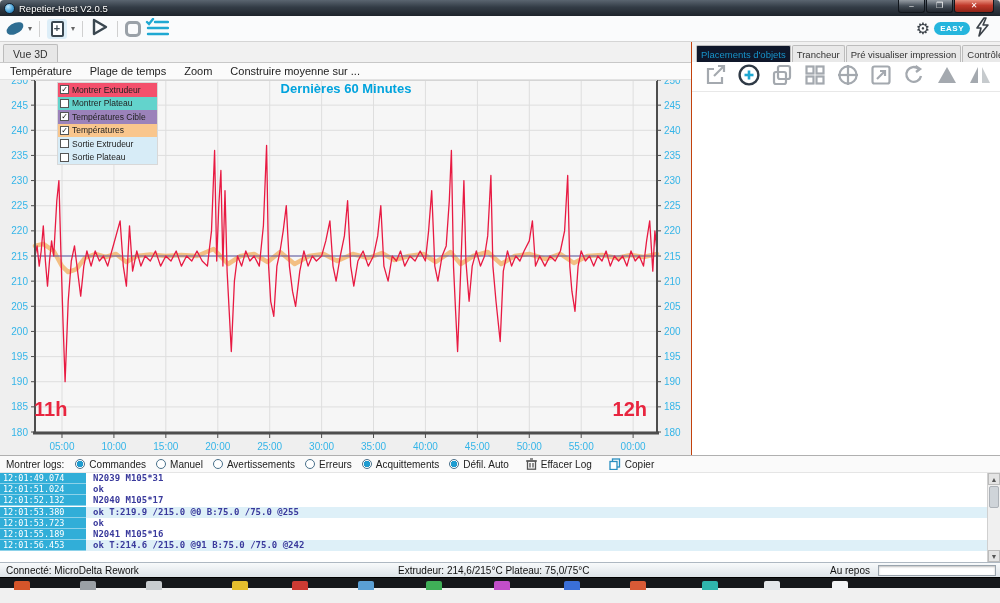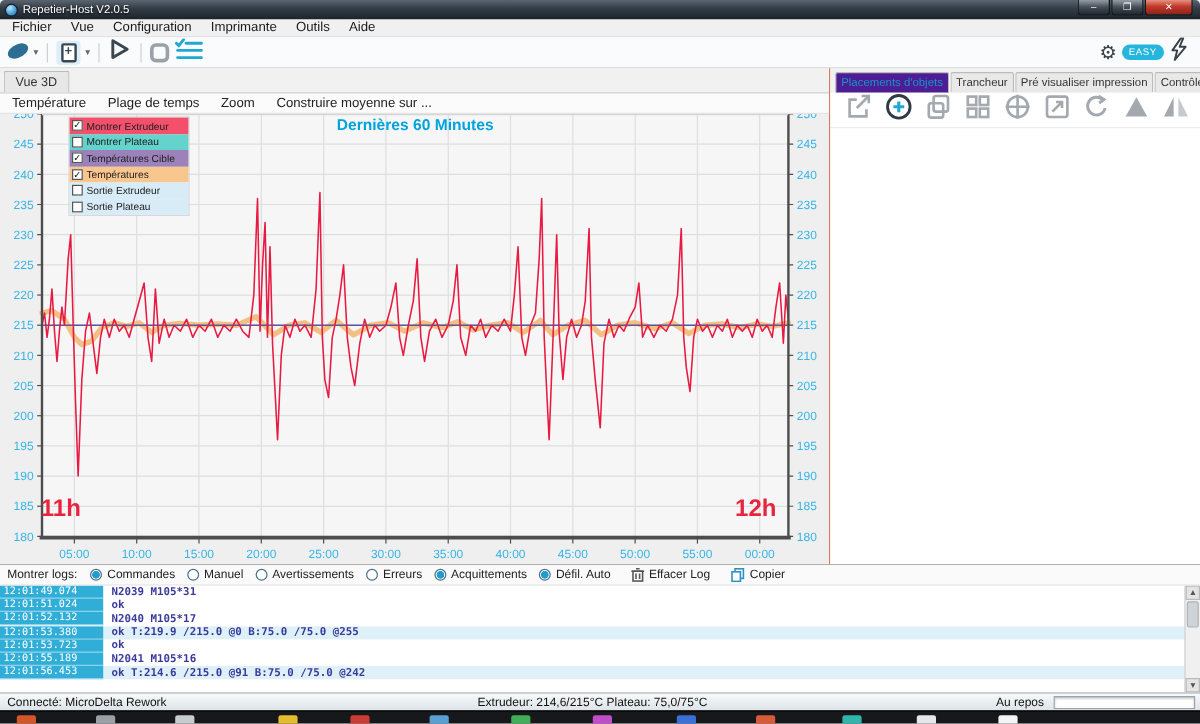--- a/index.html
+++ b/index.html
@@ -21,21 +21,21 @@
   
   .toolbar { height:26px; background:#fafbfc; display:flex; align-items:center; padding:0 8px 0 6px; gap:4px; border-bottom:1px solid #d5d5d5; }
   .blob { width:18px; height:11px; background:#2e6d92; border-radius:60% 40% 60% 40%; transform:rotate(-18deg); display:inline-block; }
   .caret { font-size:8px; color:#666; }
   .tsep { width:1px; height:16px; background:#d0d0d0; margin:0 3px; }
   .adddoc { width:20px; height:20px; background:#ddeef8; border-radius:3px; display:flex; align-items:center; justify-content:center; }
   .adddoc .doc { width:13px; height:16px; border:2px solid #3a4750; border-radius:2px; color:#3a4750; font-size:11px; font-weight:bold; line-height:11px; text-align:center; background:#fff; }
   .stopsq { width:16px; height:16px; border:3px solid #9aa1a8; border-radius:5px; }
   .tb-spacer { flex:1; }
   .gear { font-size:16px; color:#3a4148; }
-  .easy-badge { background:#25b5dd; color:#fff; font-size:8px; font-weight:normal; border-radius:8px; padding:2px 6px; letter-spacing:.5px; }
+  .easy-badge { background:#25b5dd; color:#fff; font-size:8px; font-weight:bold; border-radius:8px; padding:2px 6px; letter-spacing:.5px; }
 
   
   .main { height:413px; display:flex; }
   .left { width:692px; display:flex; flex-direction:column; border-right:1px solid #c2410c; background:#efefef; }
   .tabstrip { height:21px; background:#f1f1f1; display:flex; align-items:flex-end; padding-left:3px; border-bottom:1px solid #c8c8c8; }
   .tab { font-size:10.5px; padding:3px 9px 2px; border:1px solid #bcbcbc; border-bottom:none; background:#e7e7e7; color:#333; margin-right:1px; border-radius:2px 2px 0 0; }
   .tab.active { background:#fff; color:#1793c9; position:relative; top:1px; padding-bottom:3px; }
   .chartmenu { height:17px; background:#fbfbfb; display:flex; align-items:center; gap:18px; padding-left:10px; border-bottom:1px solid #e3e3e3; }
   .chartmenu-item { font-size:11px; color:#222; }
   .chartarea { position:relative; flex:1; background:#efefef; overflow:hidden; }
@@ -46,35 +46,35 @@
   .leg-cb { width:9px; height:9px; background:#fff; border:1px solid #555; font-size:8px; line-height:7px; text-align:center; color:#111; margin-right:3px; flex:none; }
   .leg-label { font-size:8.5px; color:#222; white-space:nowrap; }
   .anno { position:absolute; font-size:20px; font-weight:bold; color:#e8253f; top:318px; }
   .anno-left { left:34px; }
   .anno-right { right:44px; }
 
   
   .right { flex:1; display:flex; flex-direction:column; background:#fbfbfb; }
   .rtabs { height:20px; display:flex; align-items:flex-end; padding-left:4px; background:#f1f1f1; position:relative; }
   .rtab { font-size:9.5px; padding:3px 4px 2px; border:1px solid #bcbcbc; border-bottom:none; background:#e9e9e9; color:#333; margin-right:1px; border-radius:2px 2px 0 0; white-space:nowrap; }
-  .rtab.active { background:#4c1d95; color:#1793c9; }
+  .rtab.active { background:#0f172a; color:#1793c9; }
   .rtoolbar { height:30px; background:#fff; display:flex; align-items:center; gap:9px; padding-left:12px; border-bottom:1px solid #e8e8e8; }
   .rbody { flex:1; background:#fff; }
 
   
   .logsection { height:107px; border-top:1px solid #b0b0b0; background:#fff; display:flex; flex-direction:column; }
   .logfilter { height:17px; background:#fafafa; display:flex; align-items:center; gap:7px; padding-left:6px; border-bottom:1px solid #e5e5e5; }
   .logfilter .lf-label { font-size:10px; color:#222; margin-right:4px; }
   .filt { display:flex; align-items:center; gap:4px; }
   .radio { width:10px; height:10px; border-radius:50%; border:1px solid #49708a; background:#fff; }
   .radio.sel { background:radial-gradient(circle,#1f9cd0 0 52%,#fff 60%); }
   .filt-label { font-size:10px; color:#222; }
   .logbtn { display:flex; align-items:center; gap:4px; margin-left:10px; }
   .logrows { position:relative; flex:1; overflow:hidden; }
-  .log-row { display:flex; height:11.2px; align-items:center; background:#fff; }
+  .log-row { display:flex; height:11.2px; align-items:flex-start; background:#fff; }
   .log-row.ack { background:#def0f8; }
   .ts { width:86px; background:#31aed8; color:#fff; font:8.5px "DejaVu Sans Mono",monospace; display:flex; align-items:center; padding-left:3px; flex:none; border-bottom:1px solid rgba(255,255,255,.45); }
   .msg { font:bold 9px "DejaVu Sans Mono",monospace; color:#3a3a9c; padding-left:7px; display:flex; align-items:center; white-space:pre; }
   .vscroll { position:absolute; right:0; top:0; bottom:0; width:13px; background:#f0f0f0; border-left:1px solid #d0d0d0; }
   .varrow { position:absolute; left:0; width:12px; height:12px; background:#e4e4e4; border:1px solid #bbb; color:#555; font-size:7px; text-align:center; line-height:11px; }
   .varrow.up { top:0; }
   .varrow.down { bottom:0; }
   .vthumb { position:absolute; left:1px; top:13px; width:10px; height:22px; background:#cfd4d9; border:1px solid #adb2b8; border-radius:2px; }
 
   
@@ -94,28 +94,20 @@
   <div class="titlebar">
     <span class="app-icon"></span>
     <span class="title-text">Repetier-Host V2.0.5</span>
     <div class="winbtns">
       <div class="winbtn">–</div>
       <div class="winbtn">❐</div>
       <div class="winbtn close">✕</div>
     </div>
   </div>
 
-  <div class="menubar">
-      <span class="menu-item">Fichier</span>
-      <span class="menu-item">Vue</span>
-      <span class="menu-item">Configuration</span>
-      <span class="menu-item">Imprimante</span>
-      <span class="menu-item">Outils</span>
-      <span class="menu-item">Aide</span>
-    </div>
 
   <div class="toolbar">
     <span><span class="blob"></span></span>
     <span class="caret">▾</span>
     <span class="tsep"></span>
     <span class="adddoc">
         <span class="doc">+</span>
       </span>
     <span class="caret">▾</span>
     <span class="tsep"></span>

